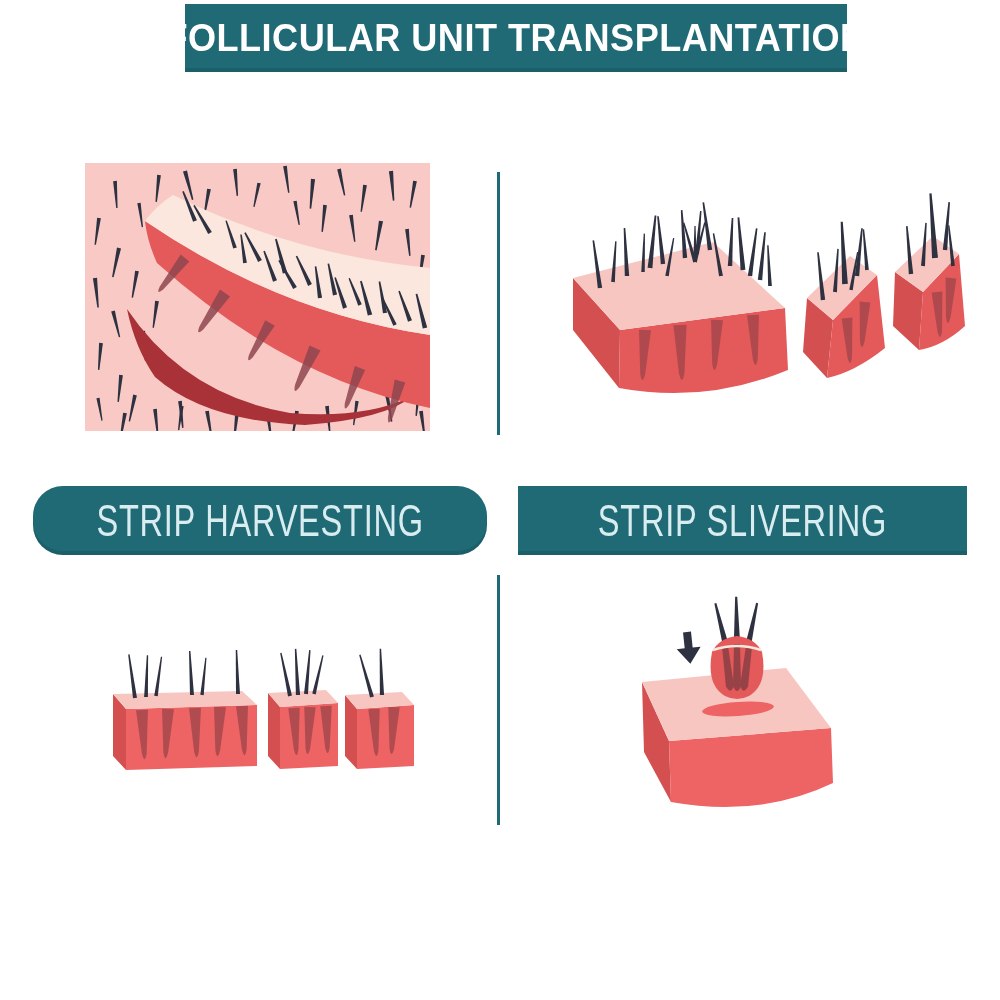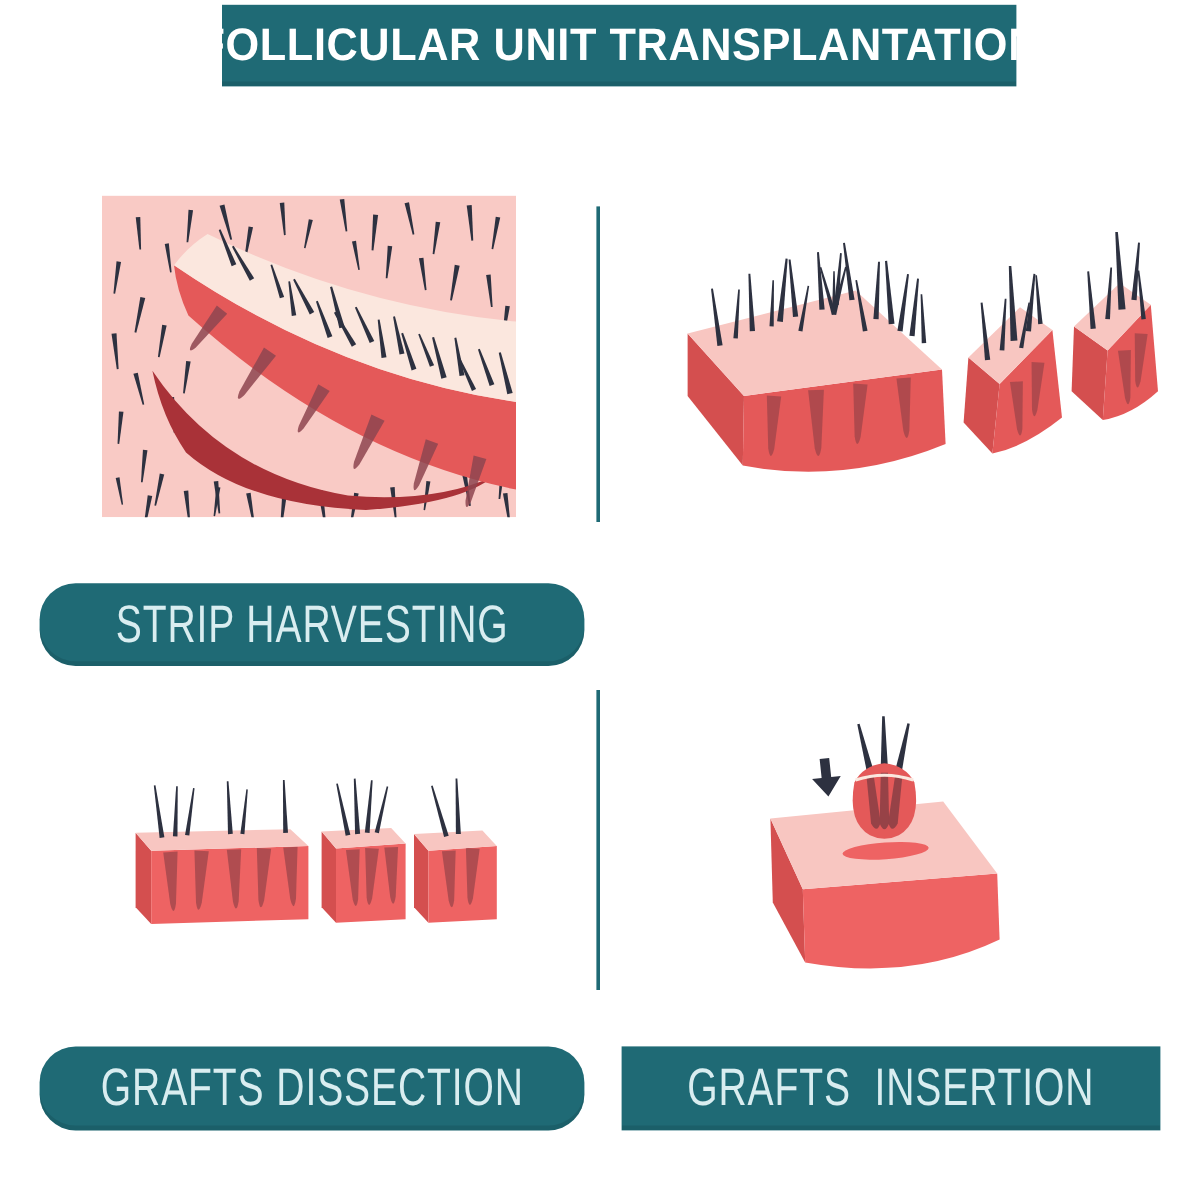--- a/index.html
+++ b/index.html
@@ -308,20 +308,17 @@
     </g>
 
     <g transform="translate(87,42) rotate(-6)" fill="var(--hair)">
       <path d="M-4,0 L4,0 L4,16 L12,16 L0,32 L-12,16 L-4,16 Z"></path>
     </g>
   </svg>
 
   <div class="banner step-banner b-row1 b-left">
     <span>STRIP HARVESTING</span>
   </div>
-  <div class="banner step-banner b-row2 b-left">
-    <span>GRAFTS DISSECTION</span>
+  <div class="banner step-banner b-row1 b-right">
+    <span>STRIP SLIVERING</span>
   </div>
-  <div class="banner step-banner b-row2 b-right">
-    <span>GRAFTS  INSERTION</span>
-  </div>
 
 </div>
 
 </body></html>

